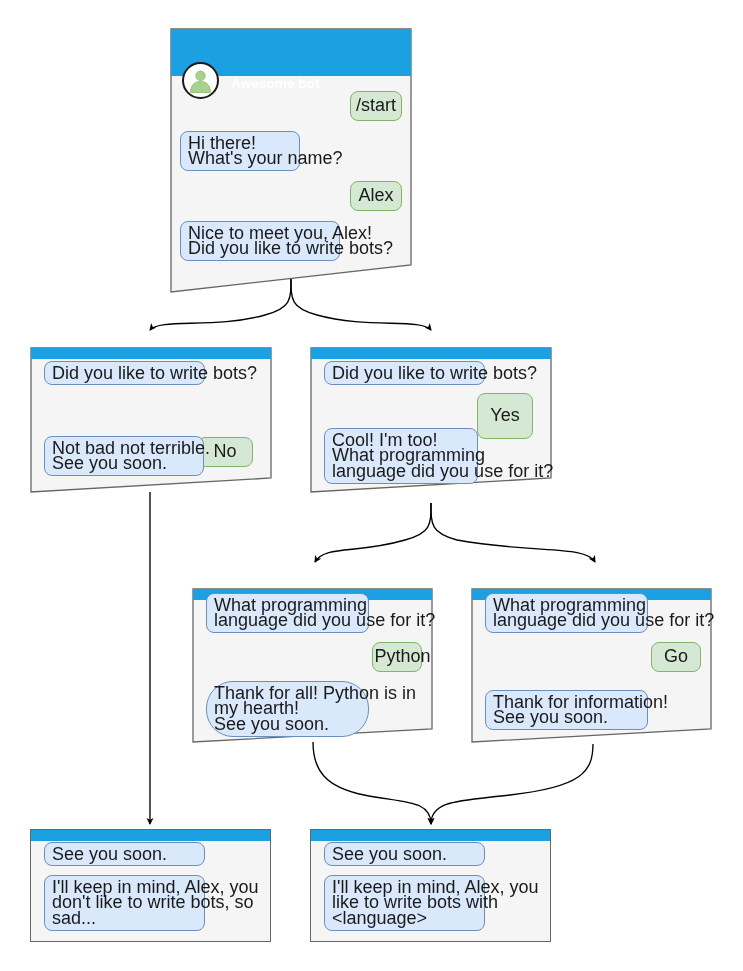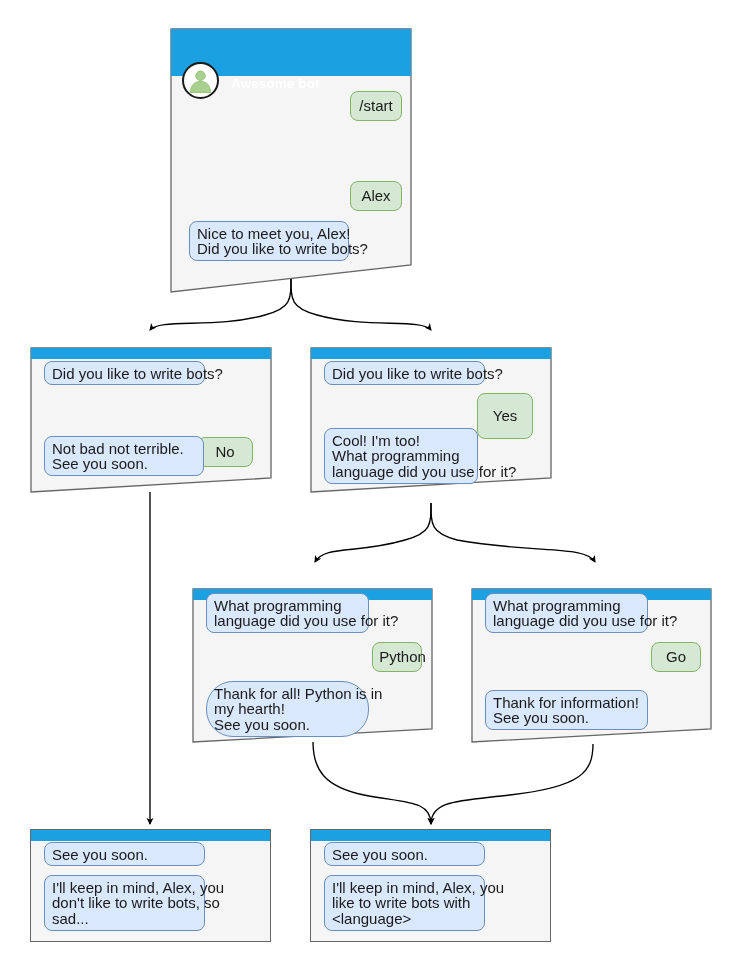--- a/index.html
+++ b/index.html
@@ -36,21 +36,21 @@
   
   .avatar{
     position:absolute;border-radius:50%;background:#ffffff;
     border:2px solid #1a1a1a;box-sizing:border-box;
   }
   .avatar svg{display:block;width:100%;height:100%;}
 
   
   .bubble{
     position:absolute;box-sizing:border-box;
-    border-radius:8px;font-size:15px;line-height:15.4px;
+    border-radius:8px;font-size:18px;line-height:15.4px;
     color:#1a1a1a;padding:4px 7px;white-space:pre;
   }
   .bubble.bot{background:#dae8fc;border:1px solid #6c8ebf;}
   .bubble.user{background:#d5e8d4;border:1px solid #82b366;
                display:flex;align-items:center;justify-content:center;
                padding:0 9px;}
 </style>
 </head>
 <body>
 
@@ -88,24 +88,26 @@
     <div class="avatar" style="left:12px;top:34px;width:37px;height:37px;">
       <svg viewBox="0 0 37 37" xmlns="http://www.w3.org/2000/svg">
         <circle cx="18.5" cy="13.2" r="5.3" fill="#a9d08e" stroke="#8cbf6e" stroke-width="1"></circle>
         <path d="M 7.4,32 C 7.4,23.6 11.9,19.6 18.5,19.6 C 25.1,19.6 29.6,23.6 29.6,32 Z" fill="#a9d08e" stroke="#8cbf6e" stroke-width="1"></path>
       </svg>
     </div>
     <div class="title" style="left:61px;top:48px;">Awesome bot</div>
 
     <div class="bubble user" style="left:180px;top:63px;width:52px;height:30px;">/start</div>
 
+    <div class="bubble bot" style="left:10px;top:103px;width:120px;height:40px;">Hi there!
+What's your name?</div>
 
     <div class="bubble user" style="left:180px;top:153px;width:52px;height:30px;">Alex</div>
 
-    <div class="bubble bot" style="left:10px;top:193px;width:160px;height:40px;margin-left:9px;">Nice to meet you, Alex!
+    <div class="bubble bot" style="left:10px;top:193px;width:160px;height:40px;">Nice to meet you, Alex!
 Did you like to write bots?</div>
   </div>
 
   <div class="card skew" style="left:30px;top:347px;width:242px;height:146px;">
     <div class="shape">
       <svg viewBox="0 0 242 146" preserveAspectRatio="none" xmlns="http://www.w3.org/2000/svg">
         <path d="M 1,1 L 241,1 L 241,131 L 1,145 Z" fill="#f5f5f5" stroke="#666666" stroke-width="1.3"></path>
       </svg>
     </div>
     <div class="header" style="left:1px;top:1px;width:240px;height:11px;"></div>

